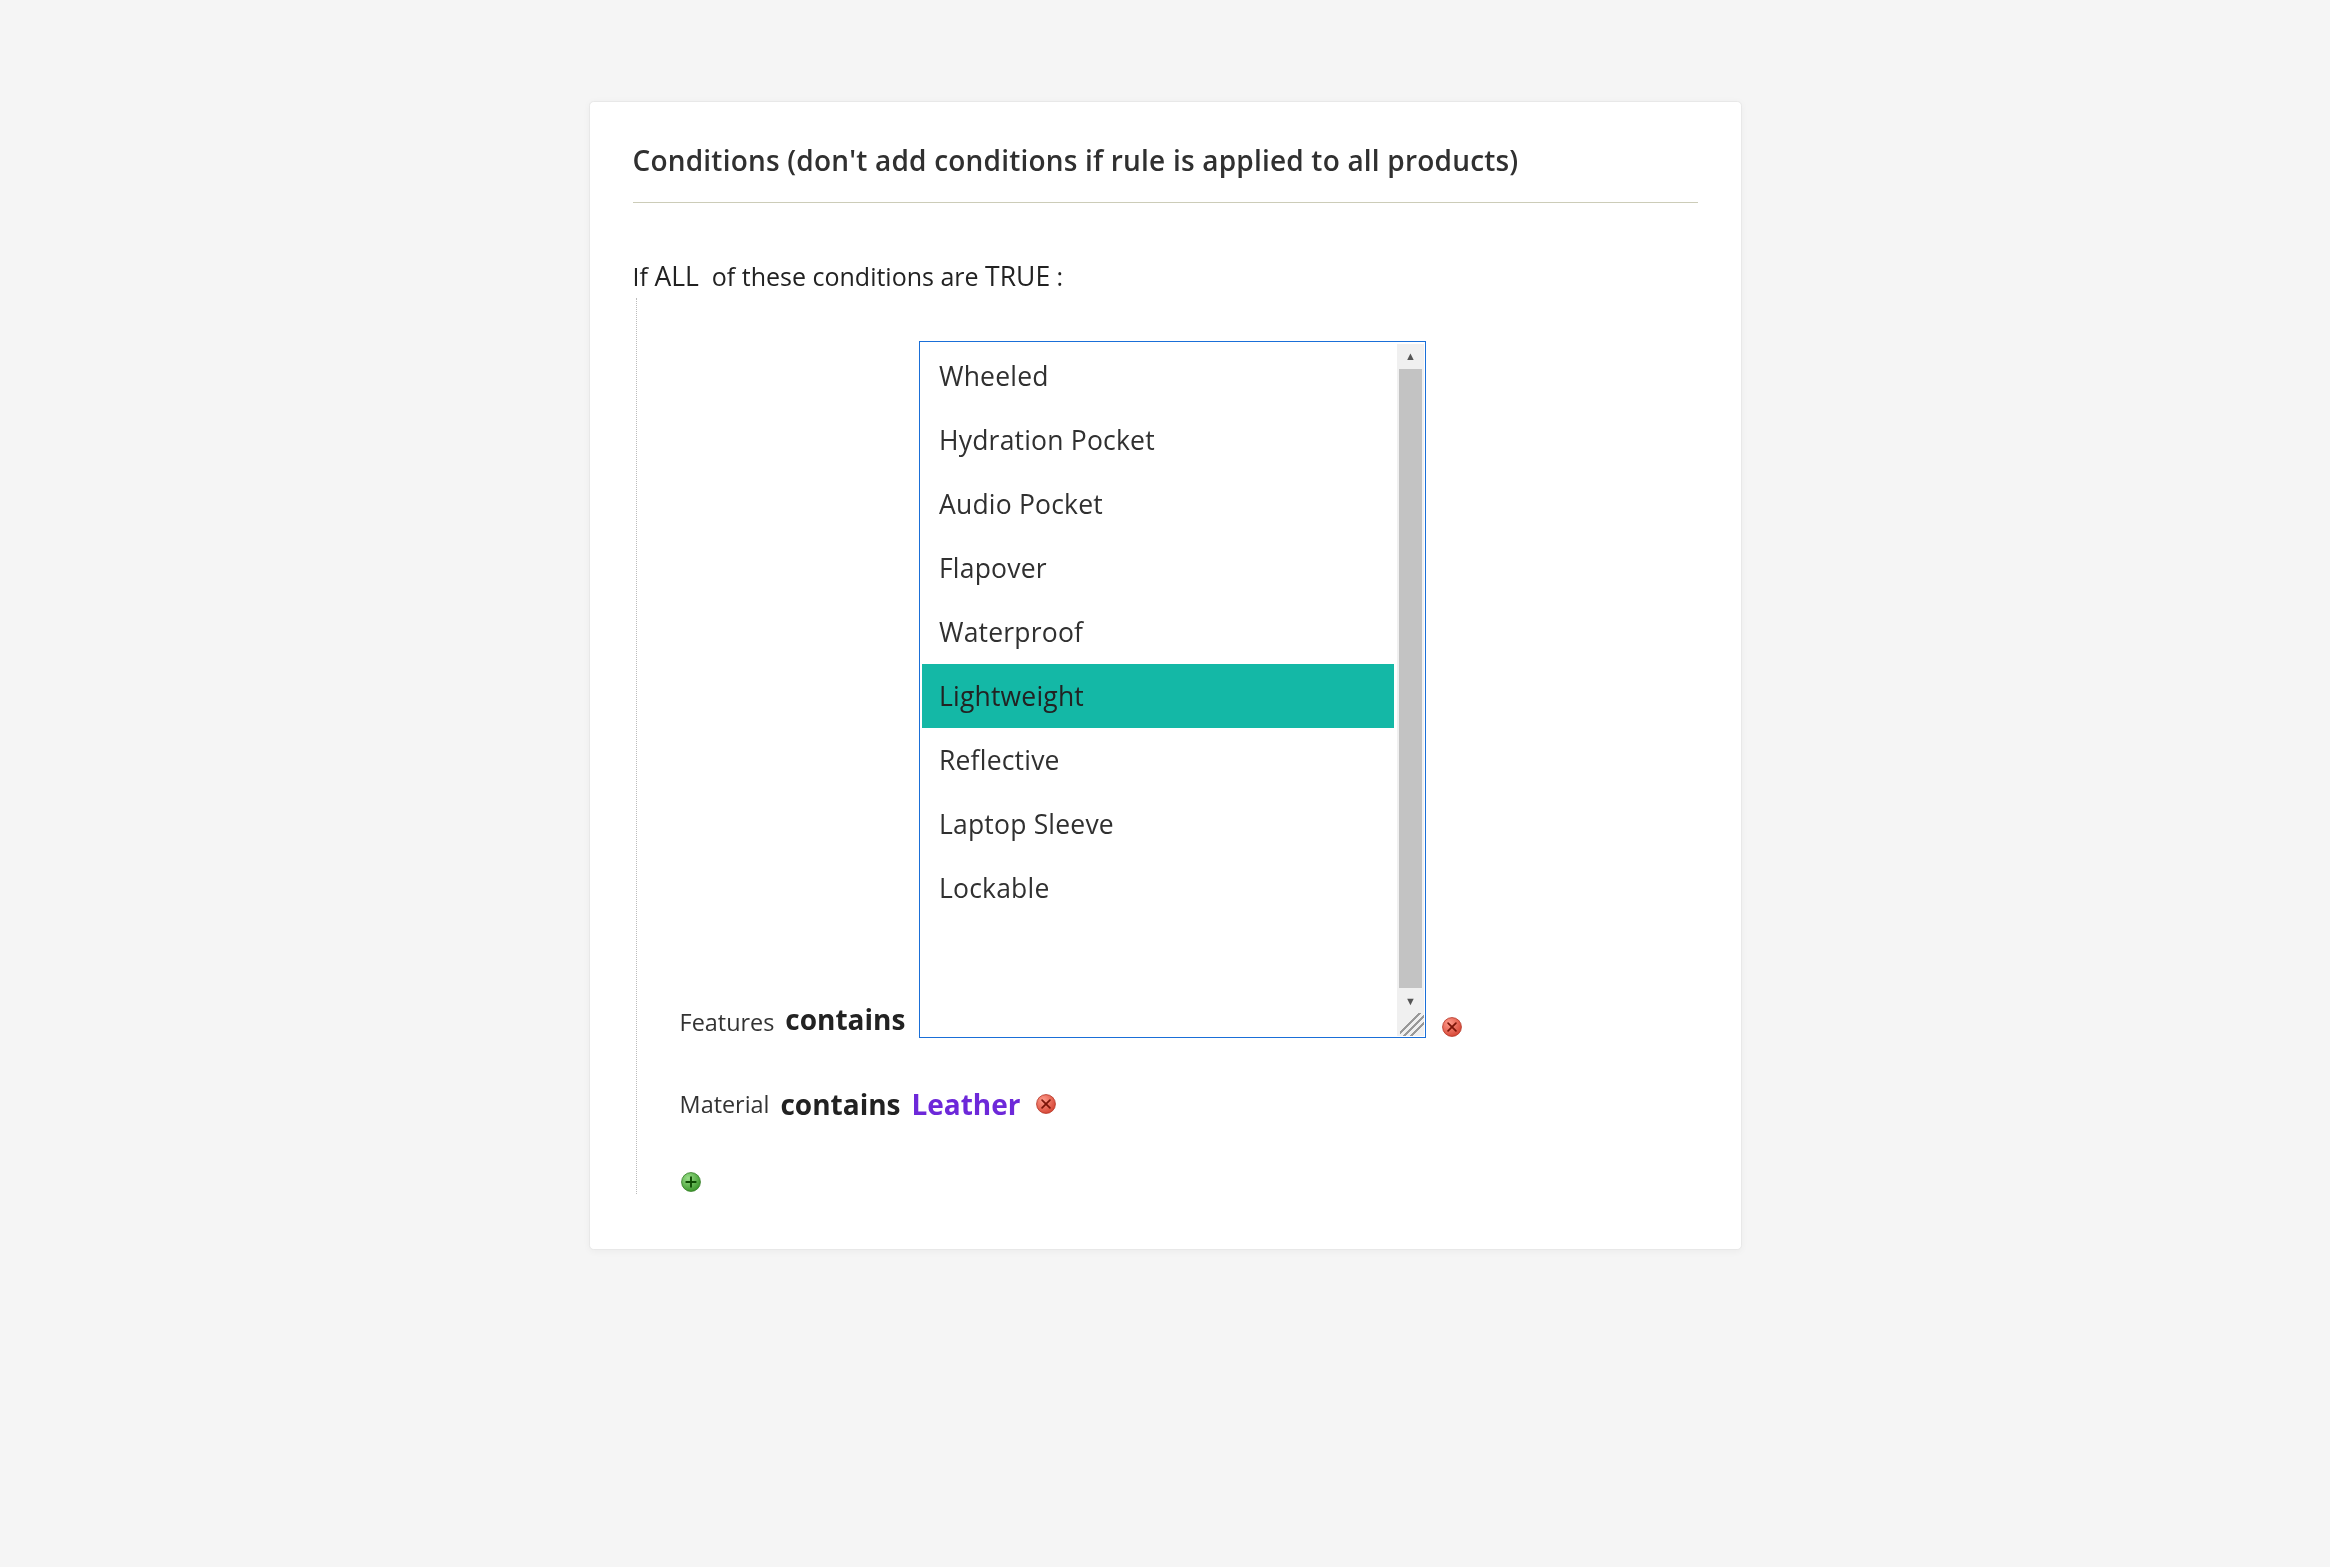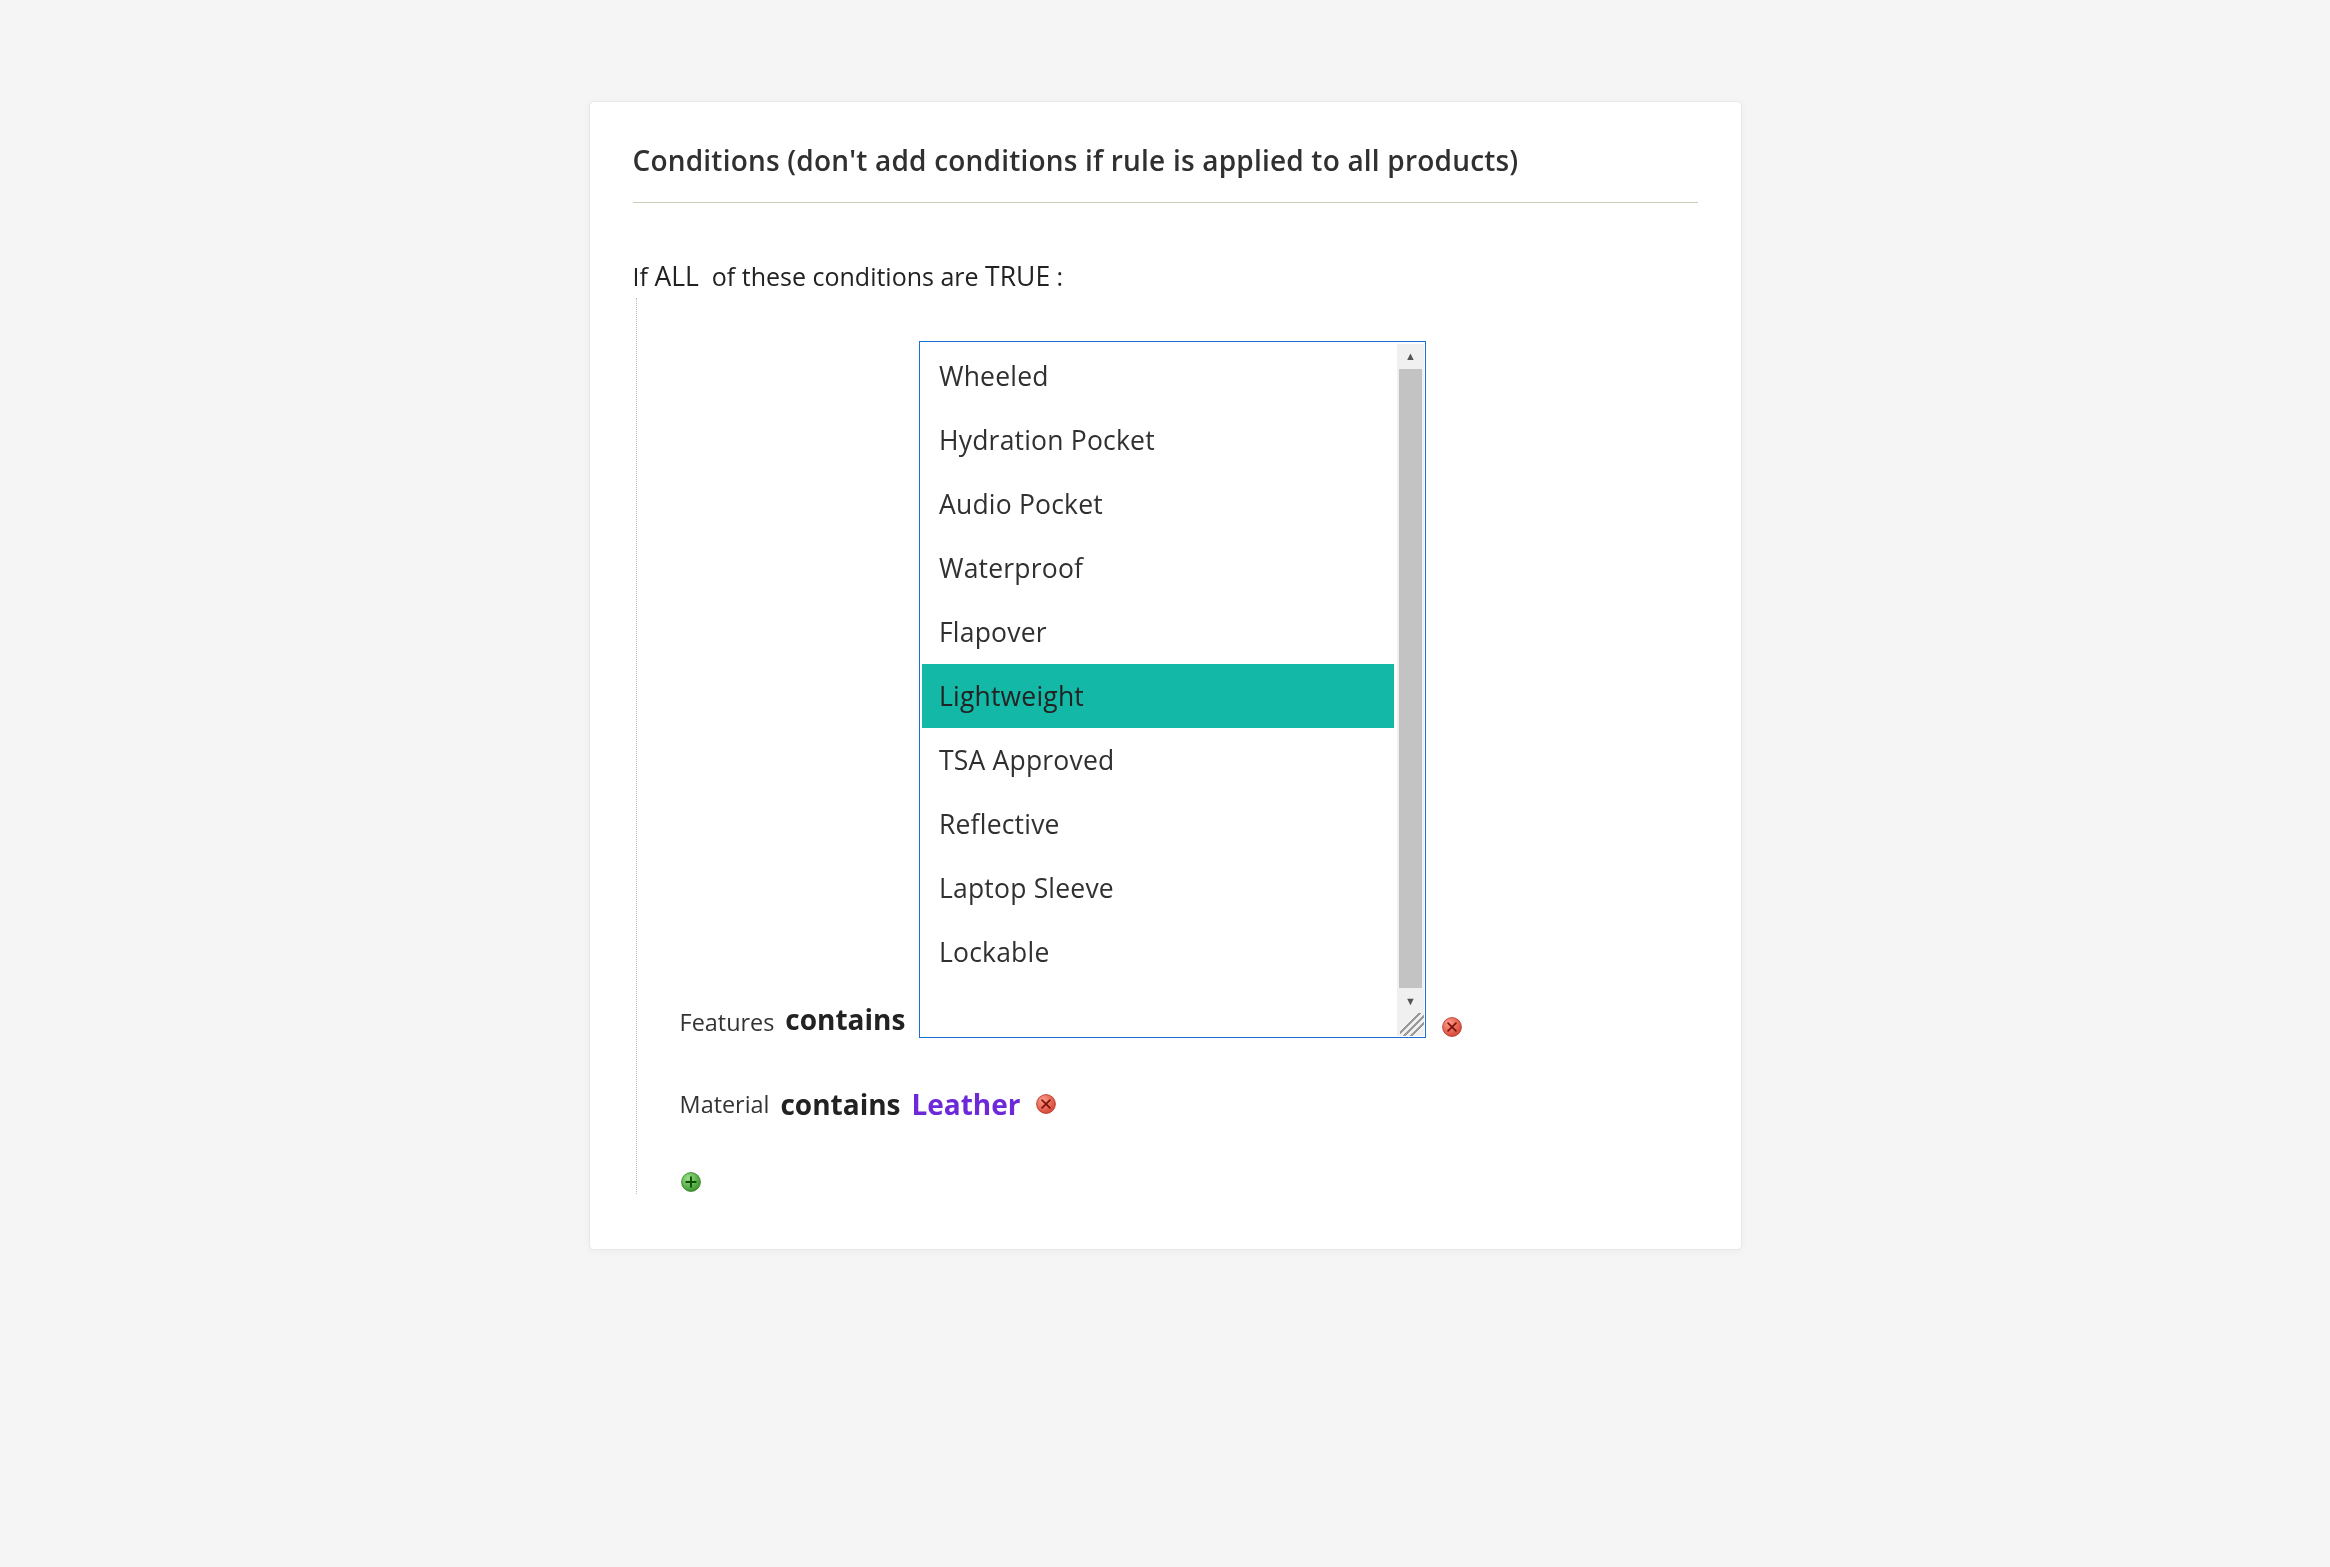--- a/index.html
+++ b/index.html
@@ -182,24 +182,23 @@
 
       <div class="row row-features">
         <span class="attr-label">Features</span>
         <span class="operator">contains</span>
 
         <div class="select-box">
           <div class="options-list">
             <div class="option">Wheeled</div>
             <div class="option">Hydration Pocket</div>
             <div class="option">Audio Pocket</div>
+            <div class="option">Flapover</div>
             <div class="option">Waterproof</div>
-            <div class="option">Flapover</div>
             <div class="option selected">Lightweight</div>
-            <div class="option">TSA Approved</div>
             <div class="option">Reflective</div>
             <div class="option">Laptop Sleeve</div>
             <div class="option">Lockable</div>
           </div>
           <div class="select-scrollbar">
             <div class="scrollbar-arrow-up">▲</div>
             <div class="scrollbar-thumb"></div>
             <div class="scrollbar-arrow-down">▼</div>
             <div class="resize-handle"></div>
           </div>

